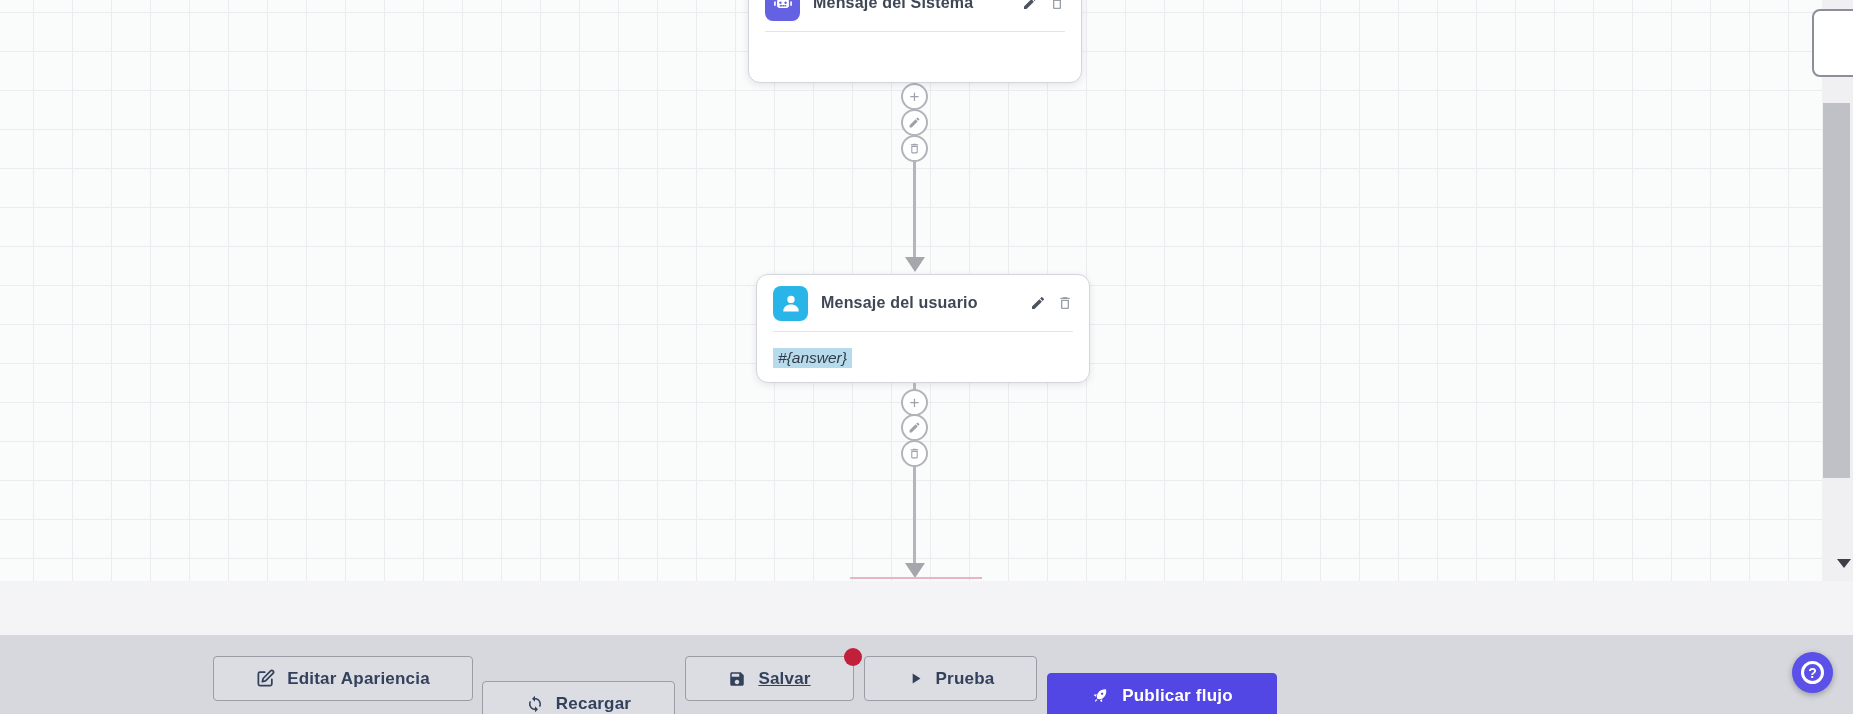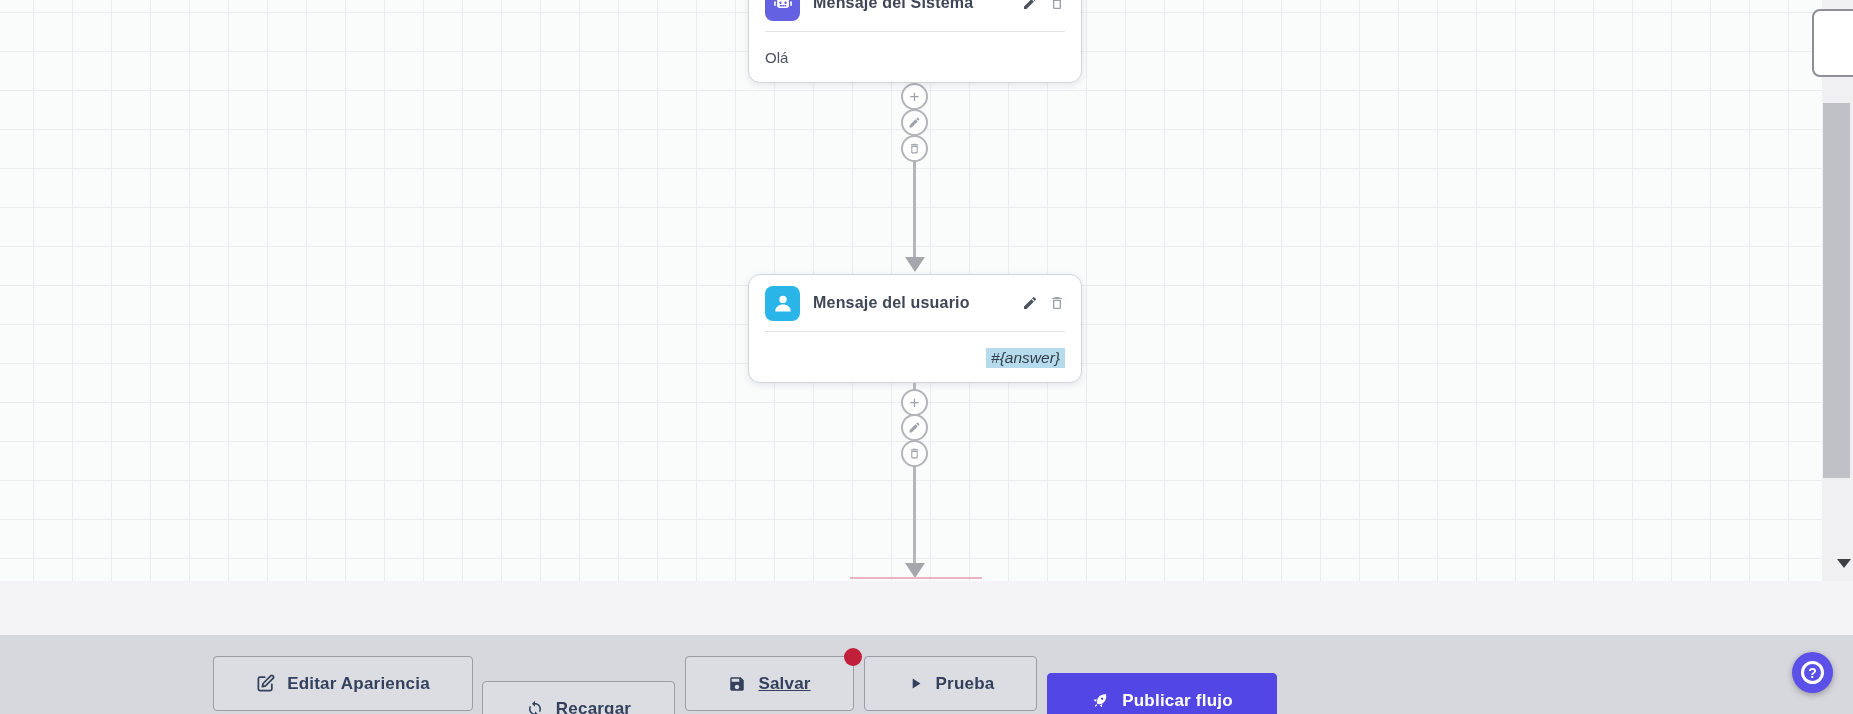--- a/index.html
+++ b/index.html
@@ -13,35 +13,35 @@
     background-image:
       linear-gradient(to right, var(--grid-line,#ececf0) 1px, transparent 1px),
       linear-gradient(to bottom, var(--grid-line,#ececf0) 1px, transparent 1px);
     background-size:39px 39px;background-position:33px 12px;}
 
   
   .node{position:absolute;left:748px;width:334px;height:109px;box-sizing:border-box;
     background:var(--node-bg,#fff);border:1px solid var(--node-border,#d4d5da);
     border-radius:12px;box-shadow:0 2px 7px rgba(40,40,60,.10);}
   #node-system{top:-26px;}
-  #node-user{top:274px;}
+  #node-user{top:274px;margin-left:8px;}
   .node-header{display:flex;align-items:center;height:56px;padding:0 16px;gap:13px;}
   .node-icon{width:35px;height:35px;border-radius:8px;display:flex;align-items:center;
     justify-content:center;flex:none;}
   .node-icon.robot{background:var(--robot-icon-bg,#6462e2);}
   .node-icon.user{background:var(--user-icon-bg,#29b5e8);}
   .node-title{flex:1;font-size:16px;font-weight:700;color:var(--node-title,#3f4756);
     letter-spacing:.2px;}
   .node-actions{display:flex;gap:11px;align-items:center;}
   .icon-pencil{color:#4d5460;}
   .icon-trash{color:#9aa0a8;}
   .node-divider{height:1px;background:#e3e4e8;margin:0 16px;}
   .node-body{height:51px;display:flex;align-items:center;padding:0 16px;
     font-size:15px;color:#4a5260;}
-  .node-body.centered{justify-content:flex-end;}
+  .node-body.centered{justify-content:flex-start;}
   .answer-chip{background:var(--highlight-bg,#b5dbec);font-style:italic;
     padding:1px 5px;color:#333b48;font-size:15.5px;}
 
   
   .edge-line{position:absolute;left:913px;width:3px;background:var(--connector,#b5b6bb);}
   #edge-line-1{top:79px;height:181px;}
   #edge-line-2{top:383px;height:183px;}
   .arrowhead{position:absolute;left:905px;width:0;height:0;
     border-left:10px solid transparent;border-right:10px solid transparent;
     border-top:15px solid #a6a7ad;}
@@ -53,21 +53,21 @@
   .edge-btn .plus-glyph{font-size:17px;line-height:1;color:#9da1a9;font-weight:400;
     margin-top:-1px;}
   .drop-line{position:absolute;left:850px;top:577px;width:132px;height:2px;
     background:#eab5c2;}
 
   
   .footer-strip{position:absolute;left:0;top:581px;width:1853px;height:54px;
     background:#f4f4f6;}
   .toolbar{position:absolute;left:0;top:635px;width:1853px;height:79px;
     background:var(--toolbar-bg,#d7d8dd);}
-  .btn{position:absolute;top:21px;height:55px;box-sizing:border-box;display:flex;
+  .btn{position:absolute;top:21px;height:45px;box-sizing:border-box;display:flex;
     align-items:center;justify-content:center;gap:12px;
     background:var(--button-bg,#dcdde2);border:1px solid var(--button-border,#9b9ca6);
     border-radius:4px;color:var(--button-text,#33415c);font-size:17px;font-weight:700;
     font-family:"Liberation Sans",sans-serif;cursor:pointer;letter-spacing:.2px;}
   #btn-edit-appearance{left:213px;width:260px;}
   #btn-reload{left:482px;width:193px;margin-top:25px;}
   #btn-save{left:685px;width:169px;text-decoration:underline;}
   #btn-test{left:864px;width:173px;}
   #btn-publish{left:1047px;width:230px;background:var(--primary,#5246e4);
     border-color:var(--primary,#5246e4);color:#fff;margin-top:17px;}
@@ -146,21 +146,20 @@
             </svg>
         </span>
         <span class="icon-trash">
           <svg width="16" height="16" viewBox="0 0 24 24" fill="currentColor">
               <path d="M16 9v10H8V9h8m-1.5-6h-5l-1 1H5v2h14V4h-3.5l-1-1zM18 7H6v12c0 1.1.9 2 2 2h8c1.1 0 2-.9 2-2V7z"></path>
             </svg>
         </span>
       </div>
     </div>
     <div class="node-divider"></div>
-    <div class="node-body">Olá</div>
   </div>
 
   <div class="node" id="node-user">
     <div class="node-header">
       <div class="node-icon user">
         <svg width="24" height="24" viewBox="0 0 24 24" fill="#fff">
           <circle cx="12" cy="8.4" r="3.7"></circle>
           <path d="M4.3 20.2c0-4.2 3.5-6.6 7.7-6.6s7.7 2.4 7.7 6.6v.3H4.3z"></path>
         </svg>
       </div>

